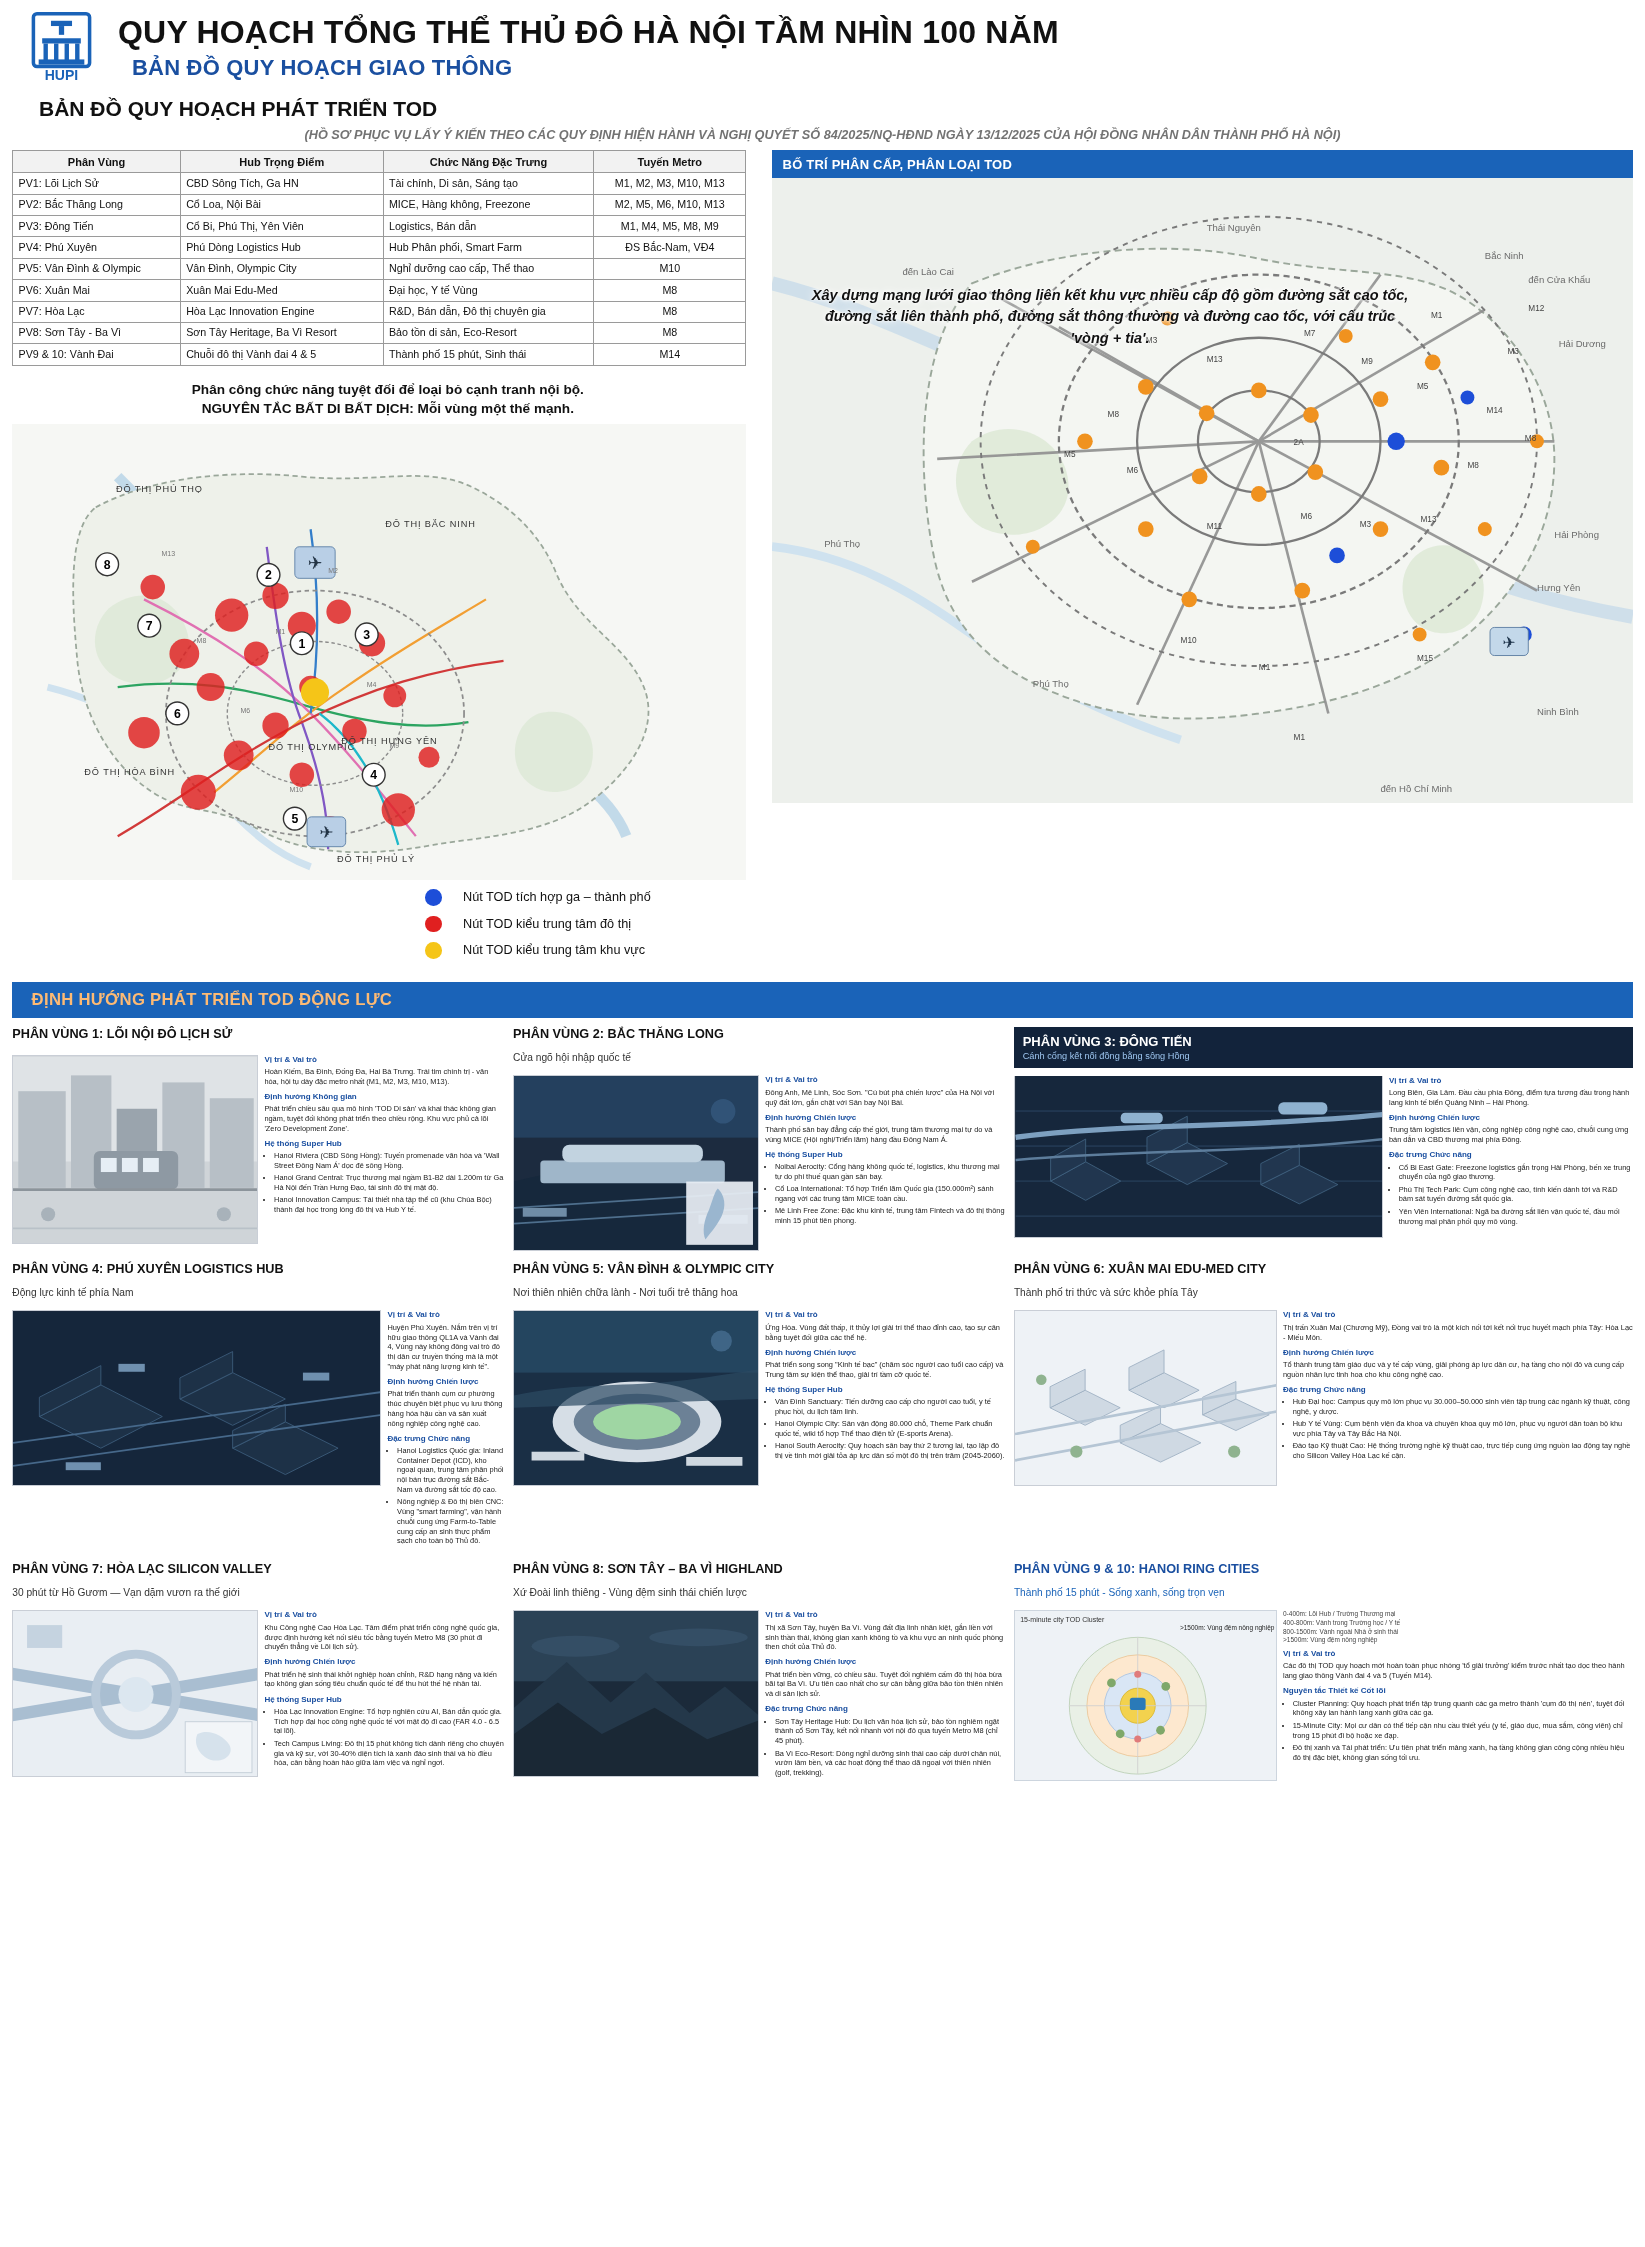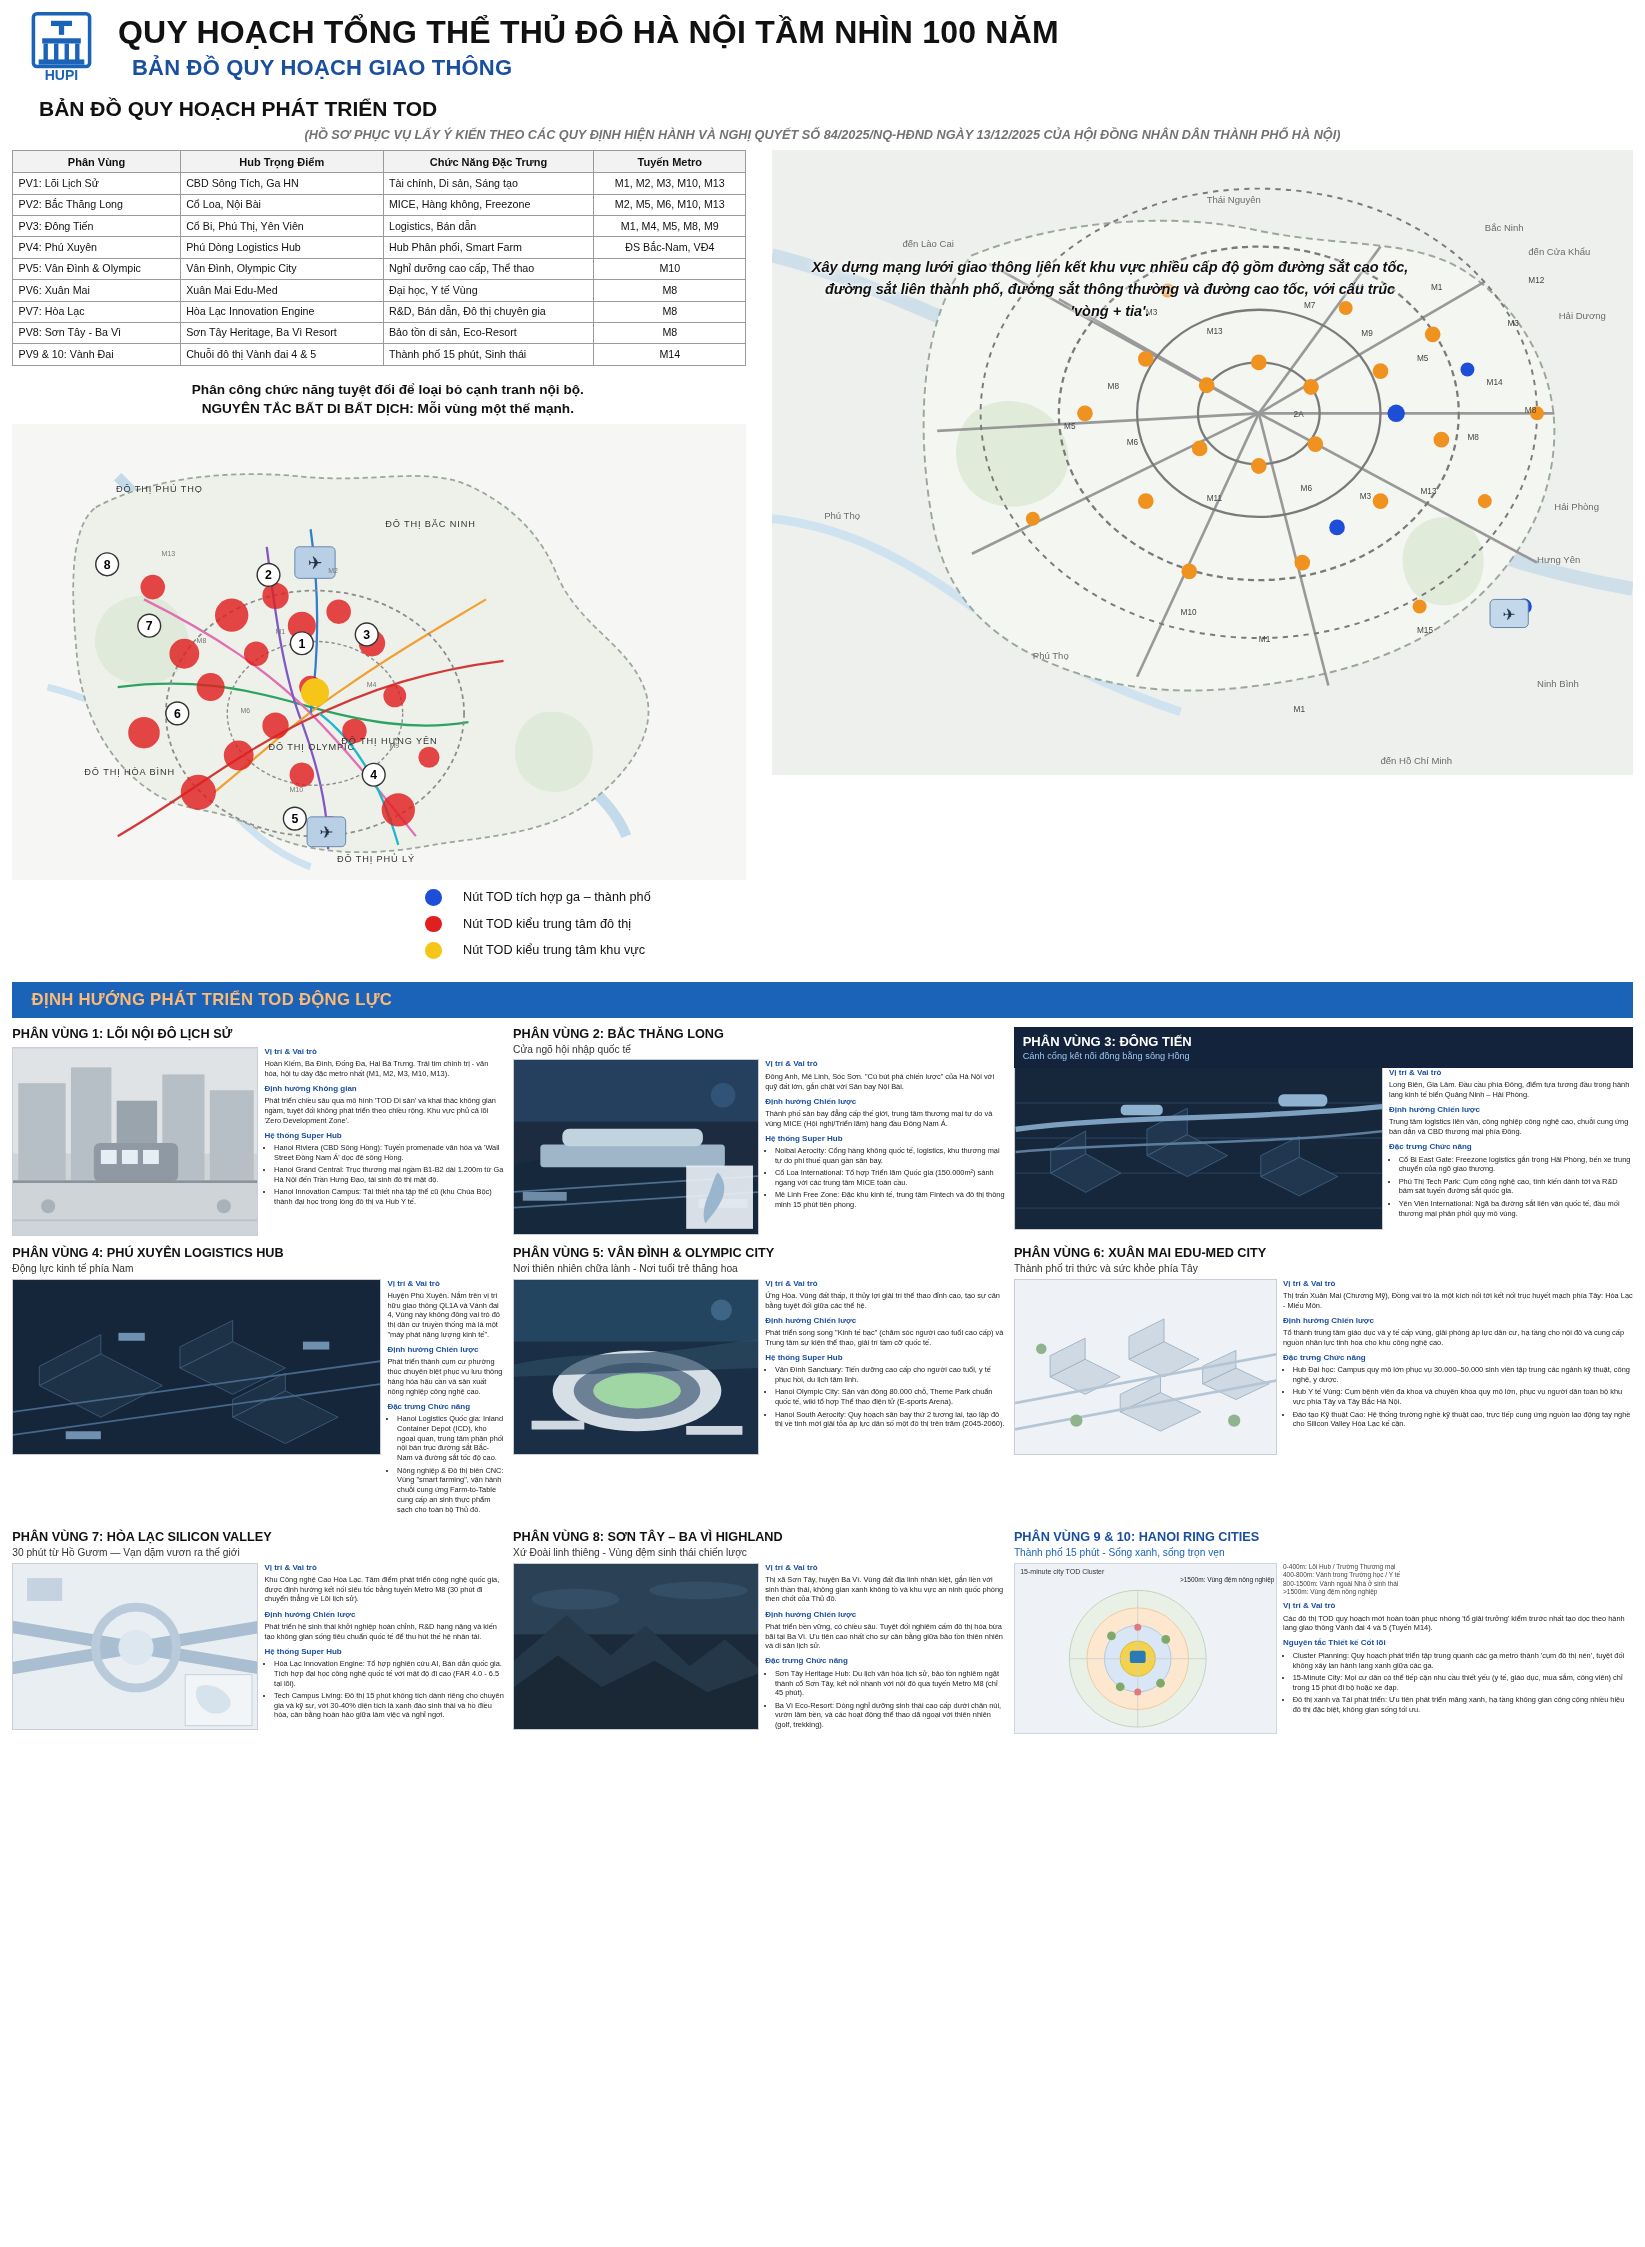--- a/index.html
+++ b/index.html
@@ -87,21 +87,21 @@
 
   
   .tod-bar {
     background: #1a63b8; color: #fdba74; font-weight: bold; font-size: 16.7px;
     padding: 8px 19.3px; margin: 14px 12.3px 0 12.3px; letter-spacing: 0.3px;
   }
 
   
   .cards { padding: 8.8px 12.3px 21px 12.3px; }
   .card-row { display: flex; gap: 8.8px; margin-bottom: 10.5px; align-items: stretch; }
-  .card { flex: 1; display: flex; flex-direction: column; }
+  .card { flex: 1; display: flex; flex-direction: column; gap: 8px; }
   .card-title { font-size: 12.7px; font-weight: bold; color: #111; line-height: 1.2; }
   .card-title.blue { color: #1a4fa0; }
   .card-sub { font-size: 10.2px; color: #333; margin-top: 1.8px; }
   .card-sub.blue { color: #1a63b8; }
   .card-body { display: flex; gap: 6.1px; margin-top: 4.4px; flex: 1; }
   .thumb {
     position: relative; overflow: hidden; background: #2a3342; flex: 0 0 auto;
     border: 0.9px solid #c9ced6;
   }
   .txtcol { flex: 1; font-size: 7.4px; line-height: 1.32; color: #1a1a1a; }
@@ -335,20 +335,21 @@
           <span>Nút TOD kiểu trung tâm đô thị</span>
         </div>
         <div class="legend-row">
           <span class="dot yellow"></span>
           <span>Nút TOD kiểu trung tâm khu vực</span>
         </div>
       </div>
     </div>
 
     <div class="top-right">
+      <div class="banner">BỐ TRÍ PHÂN CẤP, PHÂN LOẠI TOD</div>
       <div class="map-right">
         <div class="right-quote">Xây dựng mạng lưới giao thông liên kết khu vực nhiều cấp độ gồm đường sắt cao tốc, đường sắt liên thành phố, đường sắt thông thường và đường cao tốc, với cấu trúc 'vòng + tia'.</div>
         <svg viewBox="0 0 990 712" width="100%" height="625" preserveAspectRatio="none">
           <rect width="990" height="712" fill="#edf0ec"></rect>
 
           <path d="M0 120 C120 150, 200 200, 300 230 C420 266, 520 300, 620 360 C720 420, 820 470, 990 500" stroke="#c7dbea" stroke-width="16" fill="none" opacity=".8"></path>
           <path d="M0 420 C90 430, 160 470, 230 520 C300 570, 380 610, 470 640" stroke="#cfe2ef" stroke-width="10" fill="none"></path>
 
           <path d="M230 120 C330 80, 460 70, 560 92 C660 112, 740 100, 800 140 C860 180, 900 250, 900 320
                    C900 400, 860 470, 800 520 C730 578, 640 600, 560 610 C460 624, 380 612, 310 580

